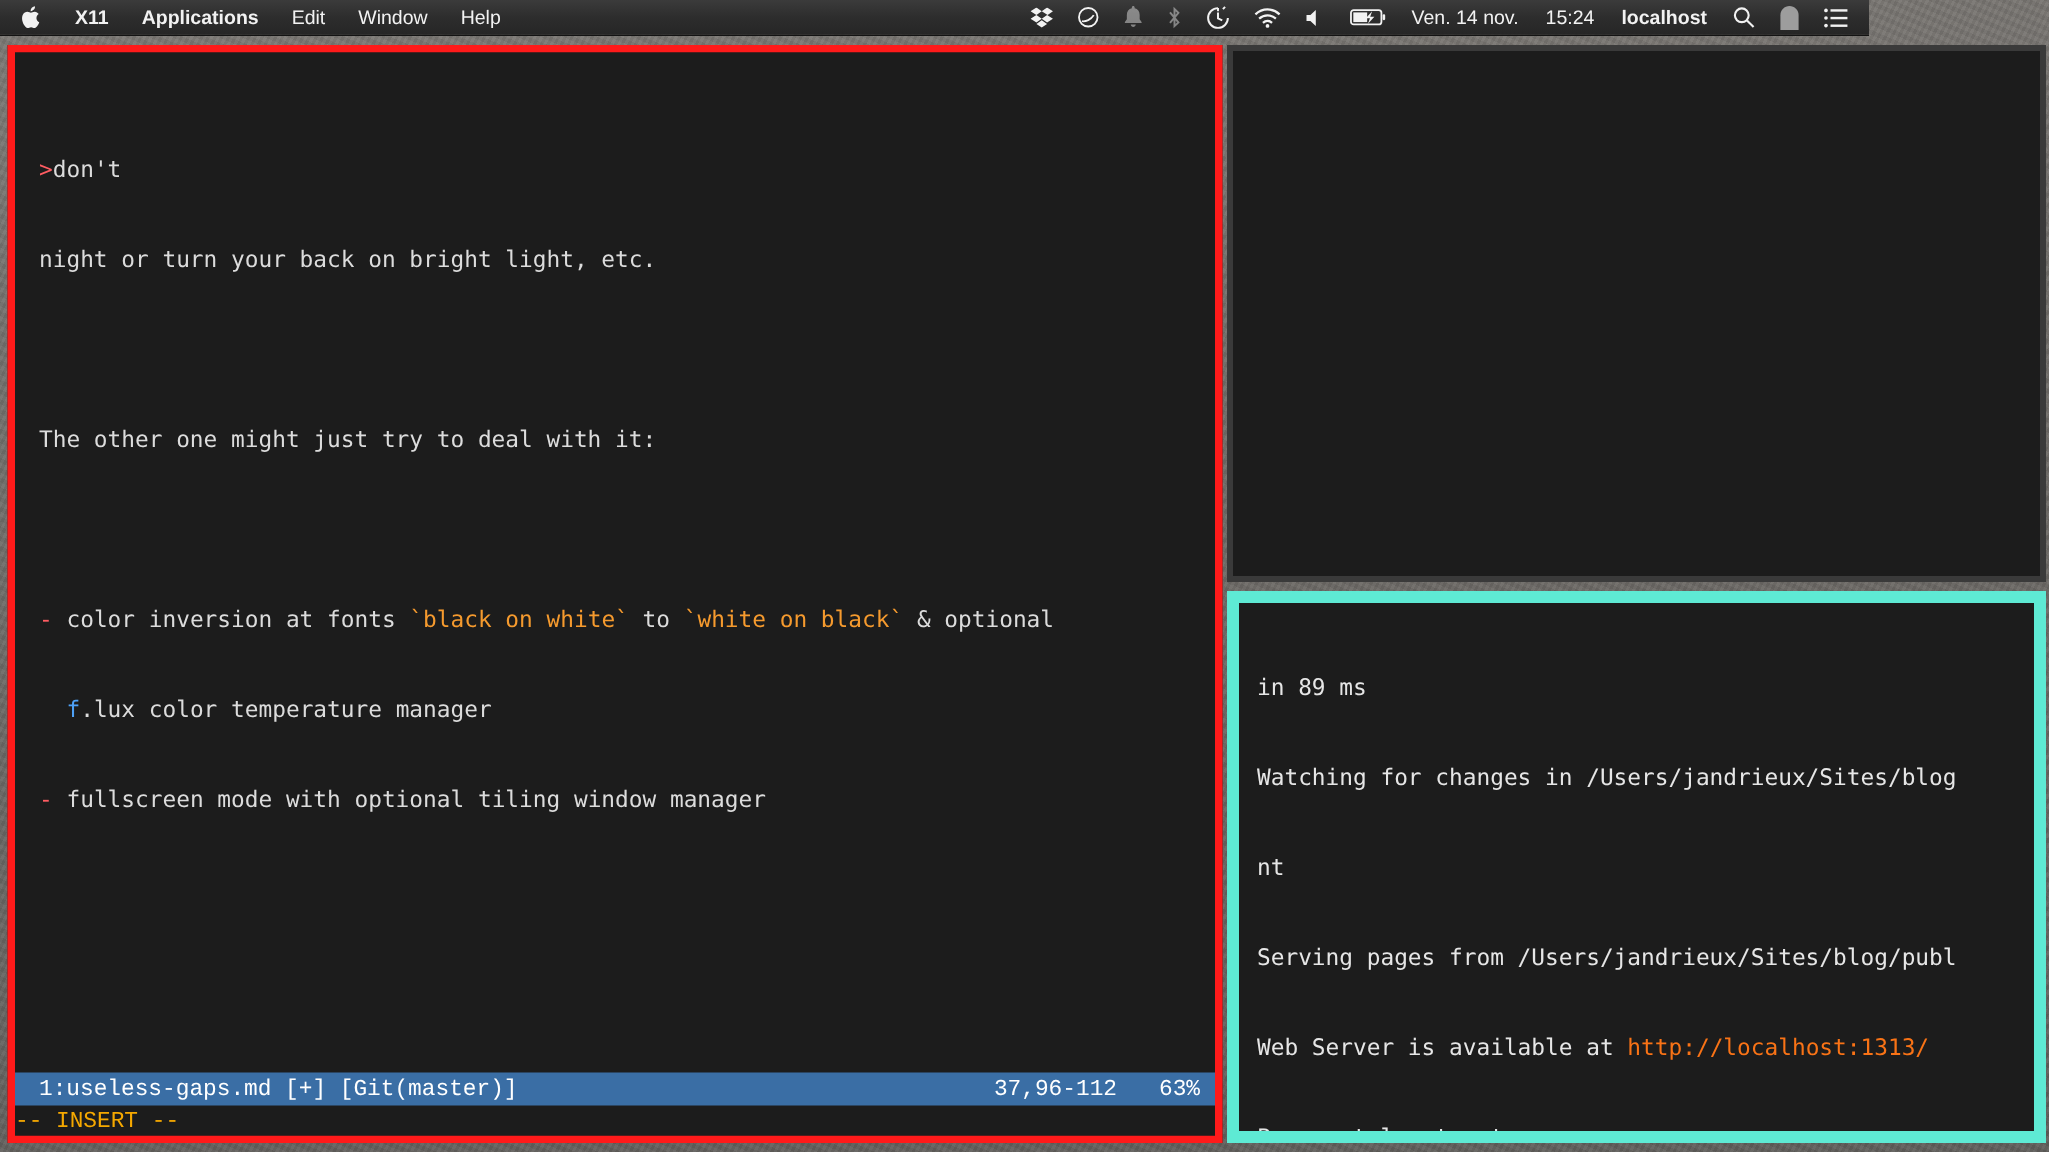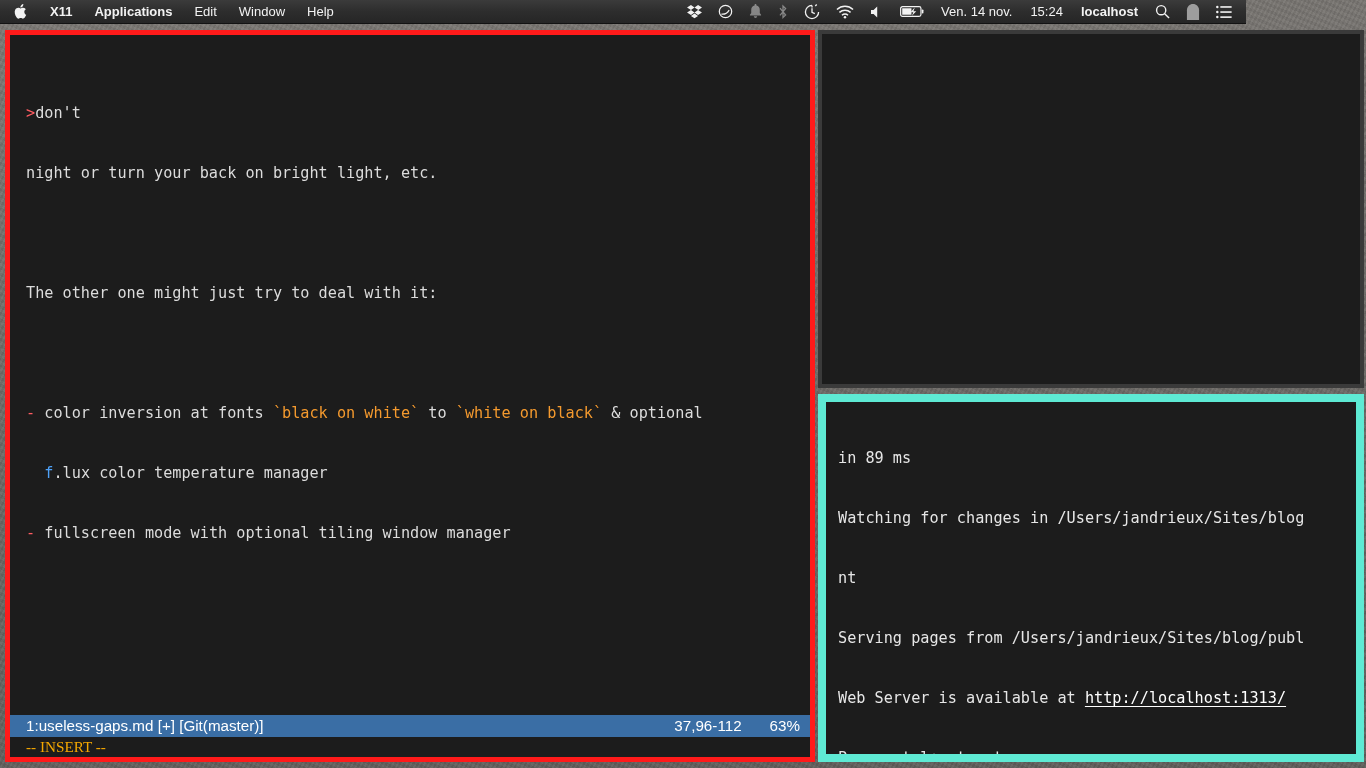--- a/index.html
+++ b/index.html
@@ -62,35 +62,35 @@
   
   .c-fg   { color:#dcdcdc; }
   .c-pink { color:#ff5c62; }
   .c-orange{ color:#f59a2e; }
   .c-blue { color:#4ea1f7; }
 
   
   .statusline{
     position:absolute; left:0; bottom:20px; width:100%; height:22px;
     background:#3a6ea5; color:#ffffff;
-    font-family:Liberation Sans, sans-serif; font-size:15.2px; line-height:22px;
+    font-family:Liberation Mono, monospace; font-size:15.2px; line-height:22px;
     display:flex; align-items:center; white-space:pre;
   }
   .sl-left{ padding-left:16px; }
   .sl-pos{ margin-left:auto; padding-right:28px; }
   .sl-pct{ padding-right:10px; }
   .modeline{
     position:absolute; left:0; bottom:0; width:100%; height:20px;
-    color:#f5a800; font-family:Liberation Serif, serif;
-    font-size:15.2px; line-height:20px; padding-left:16px; white-space:pre;
+    color:#f5a800; font-family:Liberation Mono, monospace;
+    font-size:15.2px; line-height:20px; white-space:pre;
   }
 
   
   .sh-fg{ color:#e6e6e6; }
-  .sh-url{ color:#ffffff; text-decoration:underline; text-underline-offset:3px;text-align:center; }
+  .sh-url{ color:#f97316; text-underline-offset:3px;text-align:center; }
 </style>
 </head>
 <body>
 
 <div id="desktop"></div>
 
 <div id="menubar">
   <div class="mb-left">
     <span class="apple">
       <svg width="13" height="15" viewBox="0 0 13 15">

